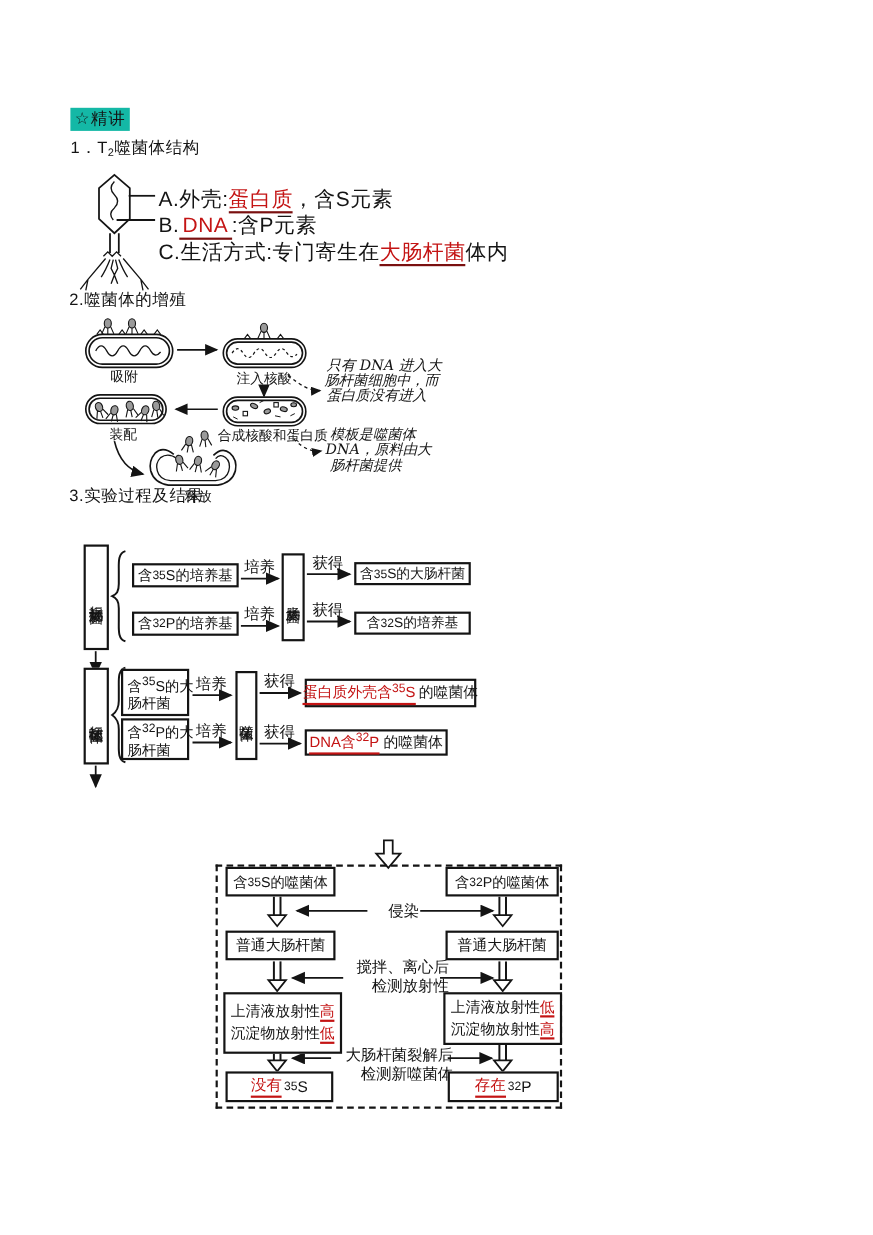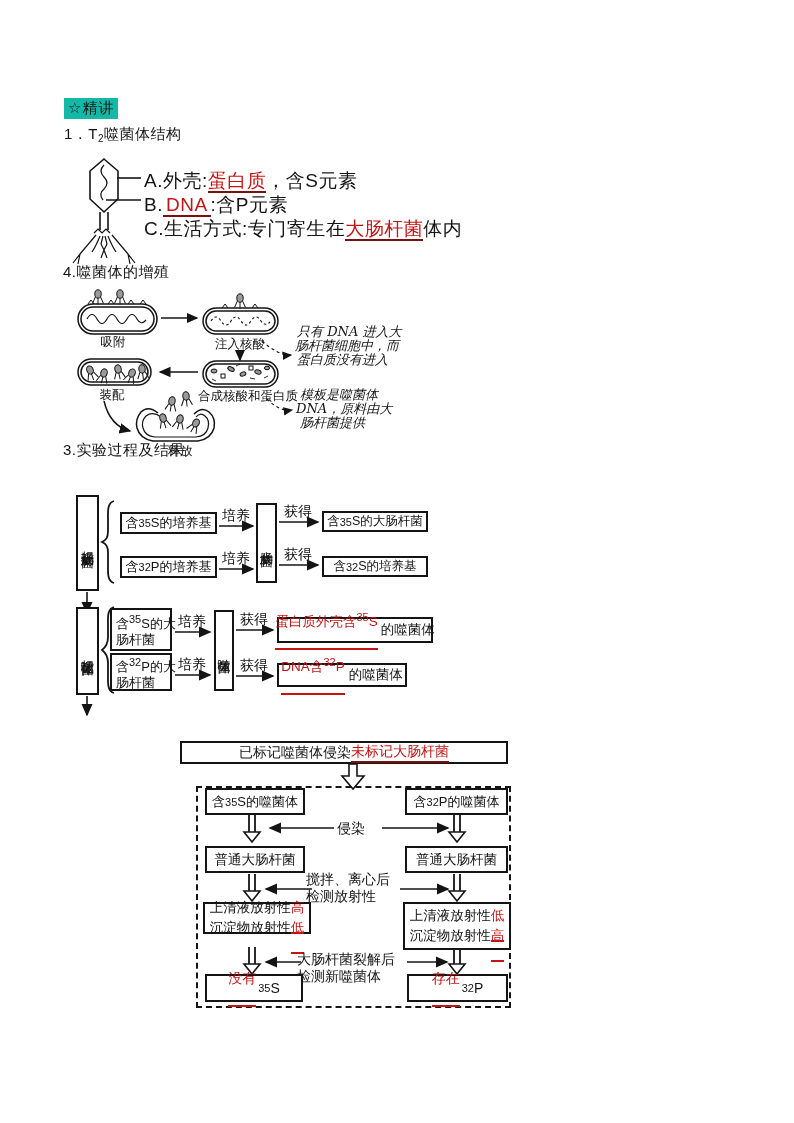--- a/index.html
+++ b/index.html
@@ -18,42 +18,42 @@
   .abs{position:absolute;}
   svg text{font-family:"Liberation Sans","DejaVu Sans",sans-serif;fill:var(--ink);}
   svg text.hand{font-family:"DejaVu Serif","Liberation Serif",serif;font-style:italic;font-size:13px;}
   svg text.diaglabel{font-size:12.5px;}
   svg text.arrowlabel{font-size:14px;}
 
   .badge{background:#14b8a6;padding:1px 4px;font-size:15px;letter-spacing:1px;}
   .sect-title{font-size:15px;letter-spacing:0.5px;}
   .phage-label{font-size:19px;letter-spacing:0.5px;white-space:nowrap;}
   .red{color:var(--red);}
-  .u{border-bottom:2px solid var(--red);padding-bottom:17px;}
+  .u{border-bottom:2px solid var(--red);padding-bottom:0px;}
   .ub{border-bottom:2px solid #7a1010;}
   .sup{font-size:11px;vertical-align:5px;letter-spacing:0;}
   .sub{font-size:10px;vertical-align:-3px;}
 
   .box{
     position:absolute;
     border:2px solid var(--ink);
     background:#fff;
     display:flex;align-items:center;justify-content:center;
     font-size:13px;white-space:nowrap;box-sizing:border-box;
   }
   .vbox{
     writing-mode:vertical-rl;text-orientation:upright;
     letter-spacing:1px;line-height:1;
   }
   .box2line{flex-direction:column;align-items:flex-start;justify-content:center;padding-left:4px;line-height:16px;}
   .ctr2line{flex-direction:column;align-items:center;line-height:20px;}
   .dashed-frame{
     position:absolute;border:2px dashed var(--ink);background:transparent;box-sizing:border-box;
   }
-  .free-label{position:absolute;text-align:left;font-size:14px;white-space:nowrap;line-height:17px;}
+  .free-label{position:absolute;text-align:right;font-size:14px;white-space:nowrap;line-height:17px;}
 </style>
 </head>
 <body>
 
 <div class="page">
 
   <svg class="abs" style="left:0;top:0;" width="794" height="1123" viewBox="0 0 794 1123">
     <defs>
       <marker id="ah" markerWidth="9" markerHeight="8" refX="7" refY="3.5" orient="auto">
         <path d="M0,0 L8,3.5 L0,7 Z" fill="#141414"></path>
@@ -217,21 +217,21 @@
   <div class="abs phage-label" style="left:144px;top:168px;">
     <span>A.外壳:</span><span class="red ub">蛋白质</span><span>，含S元素</span>
   </div>
   <div class="abs phage-label" style="left:144px;top:192px;">
     <span>B.</span><span class="red ub" style="padding:0 3px;">DNA</span><span>:含P元素</span>
   </div>
   <div class="abs phage-label" style="left:144px;top:216px;">
     <span>C.生活方式:专门寄生在</span><span class="red ub">大肠杆菌</span><span>体内</span>
   </div>
 
-  <div class="abs sect-title" style="left:63px;top:263px;">4.噬菌体的增殖</div>
+  <div class="abs sect-title" style="left:63px;top:263px;">2.噬菌体的增殖</div>
 
   <div class="abs sect-title" style="left:63px;top:441px;">3.实验过程及结果</div>
 
   <div class="box vbox" style="left:76px;top:495px;width:23px;height:96px;">标记大肠杆菌</div>
   <div class="box" style="left:120px;top:512px;width:97px;height:22px;">
     <span>含</span>
       <span class="sup">35</span>
       <span>S的培养基</span>
   </div>
   <div class="box" style="left:120px;top:556px;width:97px;height:22px;">
@@ -263,24 +263,20 @@
   <div class="box vbox" style="left:214px;top:610px;width:20px;height:81px;">噬菌体</div>
   <div class="box" style="left:277px;top:617px;width:156px;height:26px;font-size:13.5px;">
     <span class="red u"><span>蛋白质外壳含</span><span class="sup">35</span><span>S</span></span>
     <span style="margin-left:3px;">的噬菌体</span>
   </div>
   <div class="box" style="left:277px;top:663px;width:130px;height:24px;font-size:13.5px;">
     <span class="red u"><span>DNA含</span><span class="sup">32</span><span>P</span></span>
     <span style="margin-left:4px;">的噬菌体</span>
   </div>
 
-  <div class="box" style="left:180px;top:741px;width:328px;height:23px;font-size:14px;">
-    <span>已标记噬菌体侵染</span>
-      <span class="red ub">未标记大肠杆菌</span>
-  </div>
 
   <div class="dashed-frame" style="left:196px;top:786px;width:315px;height:222px;"></div>
 
   <div class="box" style="left:205px;top:788px;width:100px;height:27px;">
     <span>含</span>
       <span class="sup">35</span>
       <span>S的噬菌体</span>
   </div>
   <div class="box" style="left:405px;top:788px;width:103px;height:27px;">
     <span>含</span>
@@ -291,21 +287,21 @@
   <div class="free-label" style="left:337px;top:820px;width:44px;">侵染</div>
 
   <div class="box" style="left:205px;top:846px;width:100px;height:27px;font-size:13.5px;">普通大肠杆菌</div>
   <div class="box" style="left:405px;top:846px;width:103px;height:27px;font-size:13.5px;">普通大肠杆菌</div>
 
   <div class="free-label" style="left:306px;top:871px;width:102px;">
     <div>搅拌、离心后</div>
     <div>检测放射性</div>
   </div>
 
-  <div class="box ctr2line" style="left:203px;top:902px;width:108px;height:32px;font-size:13.5px;">
+  <div class="box ctr2line" style="left:203px;top:902px;width:108px;height:56px;font-size:13.5px;">
     <span><span>上清液放射性</span><span class="red u">高</span></span>
     <span><span>沉淀物放射性</span><span class="red u">低</span></span>
   </div>
   <div class="box ctr2line" style="left:403px;top:902px;width:108px;height:48px;font-size:13.5px;">
     <span><span>上清液放射性</span><span class="red u">低</span></span>
     <span><span>沉淀物放射性</span><span class="red u">高</span></span>
   </div>
 
   <div class="free-label" style="left:297px;top:951px;width:115px;">
     <div>大肠杆菌裂解后</div>

